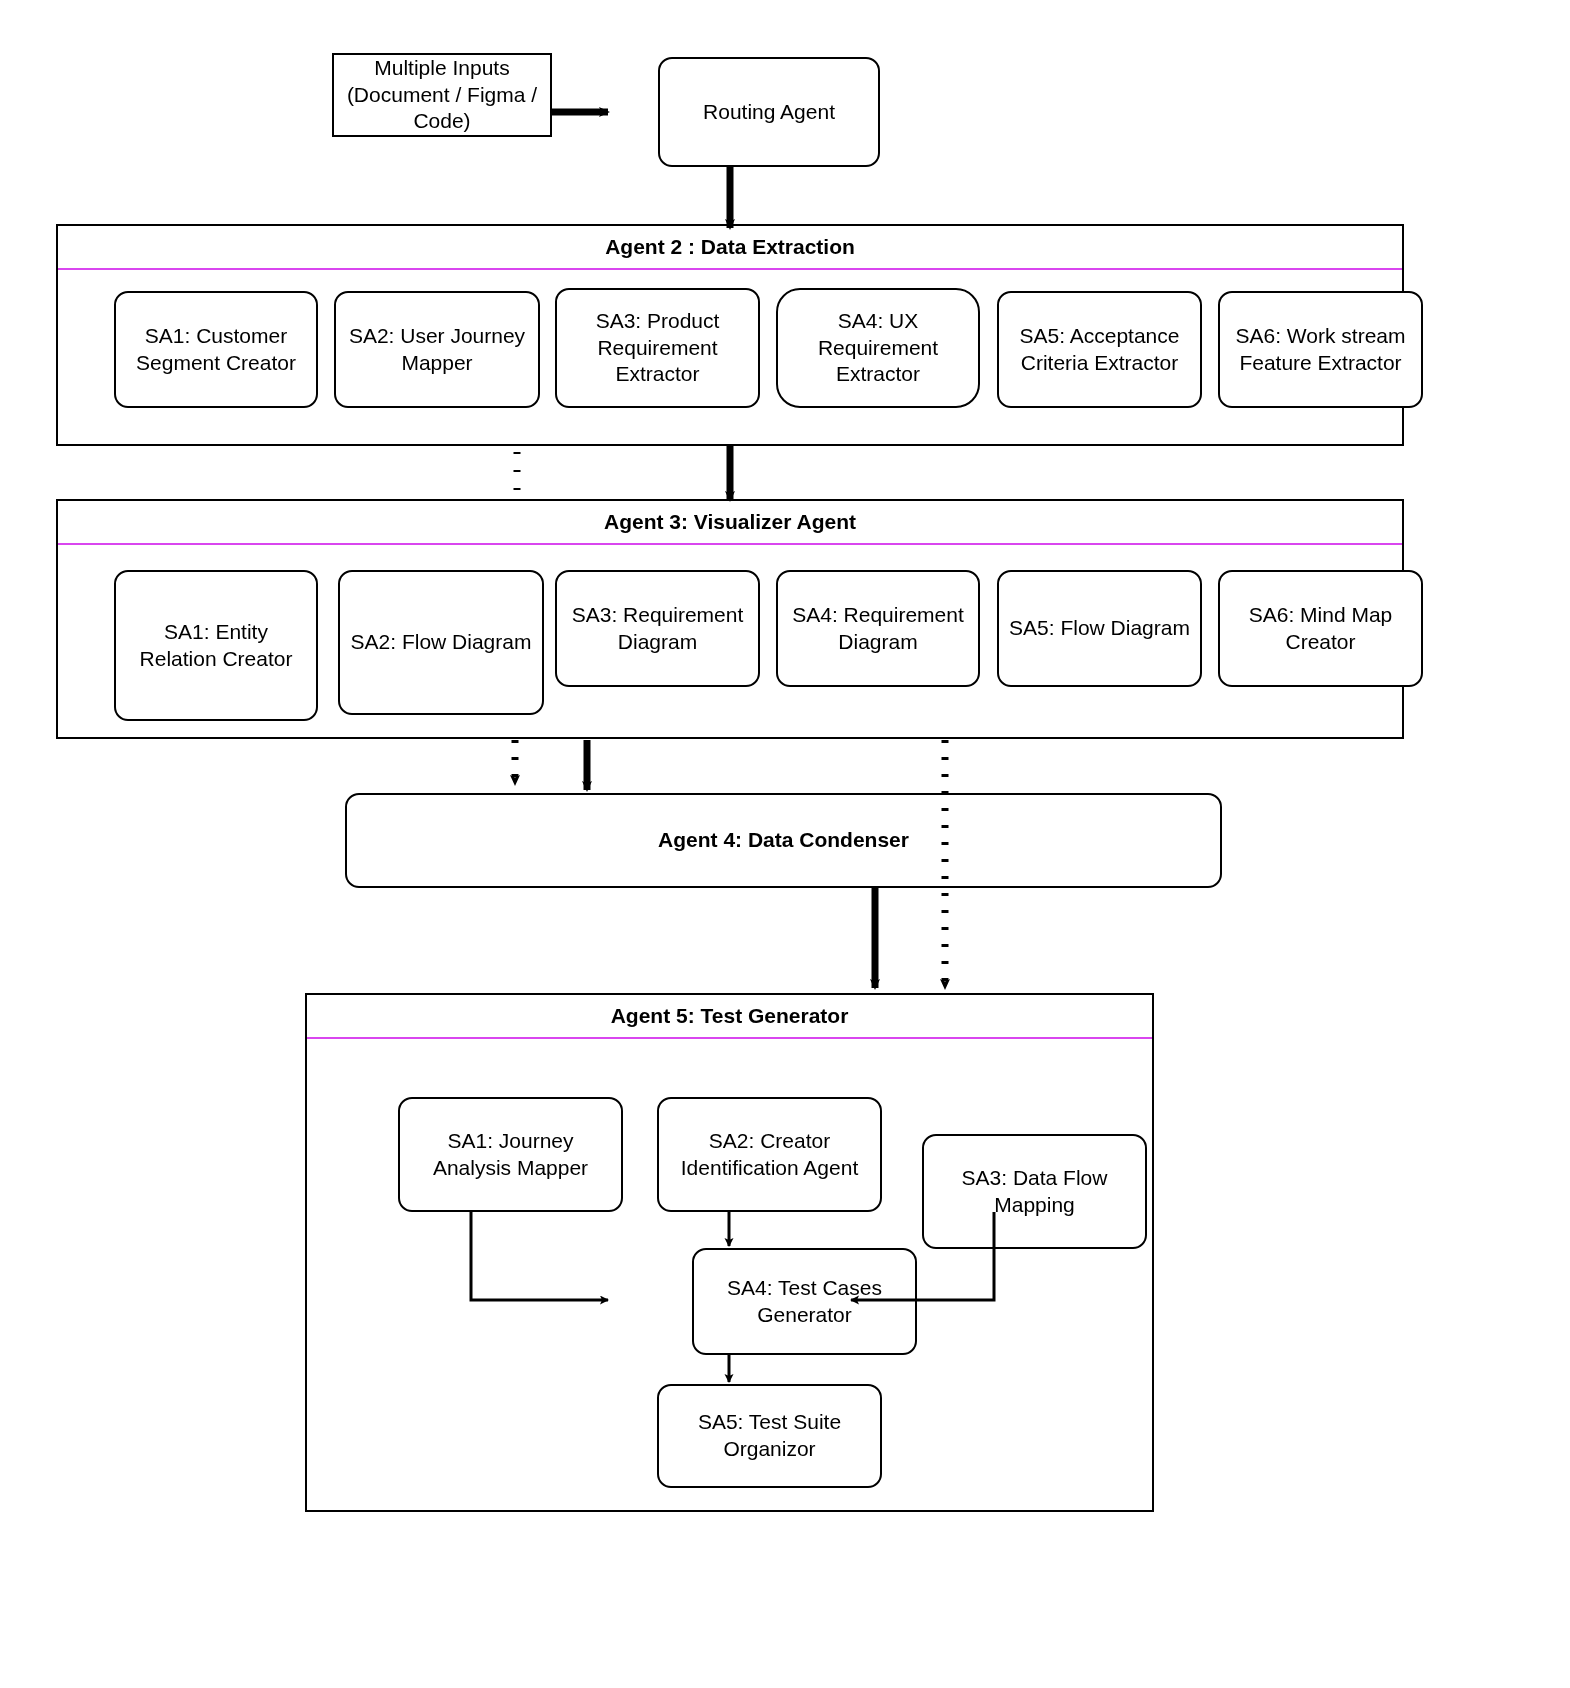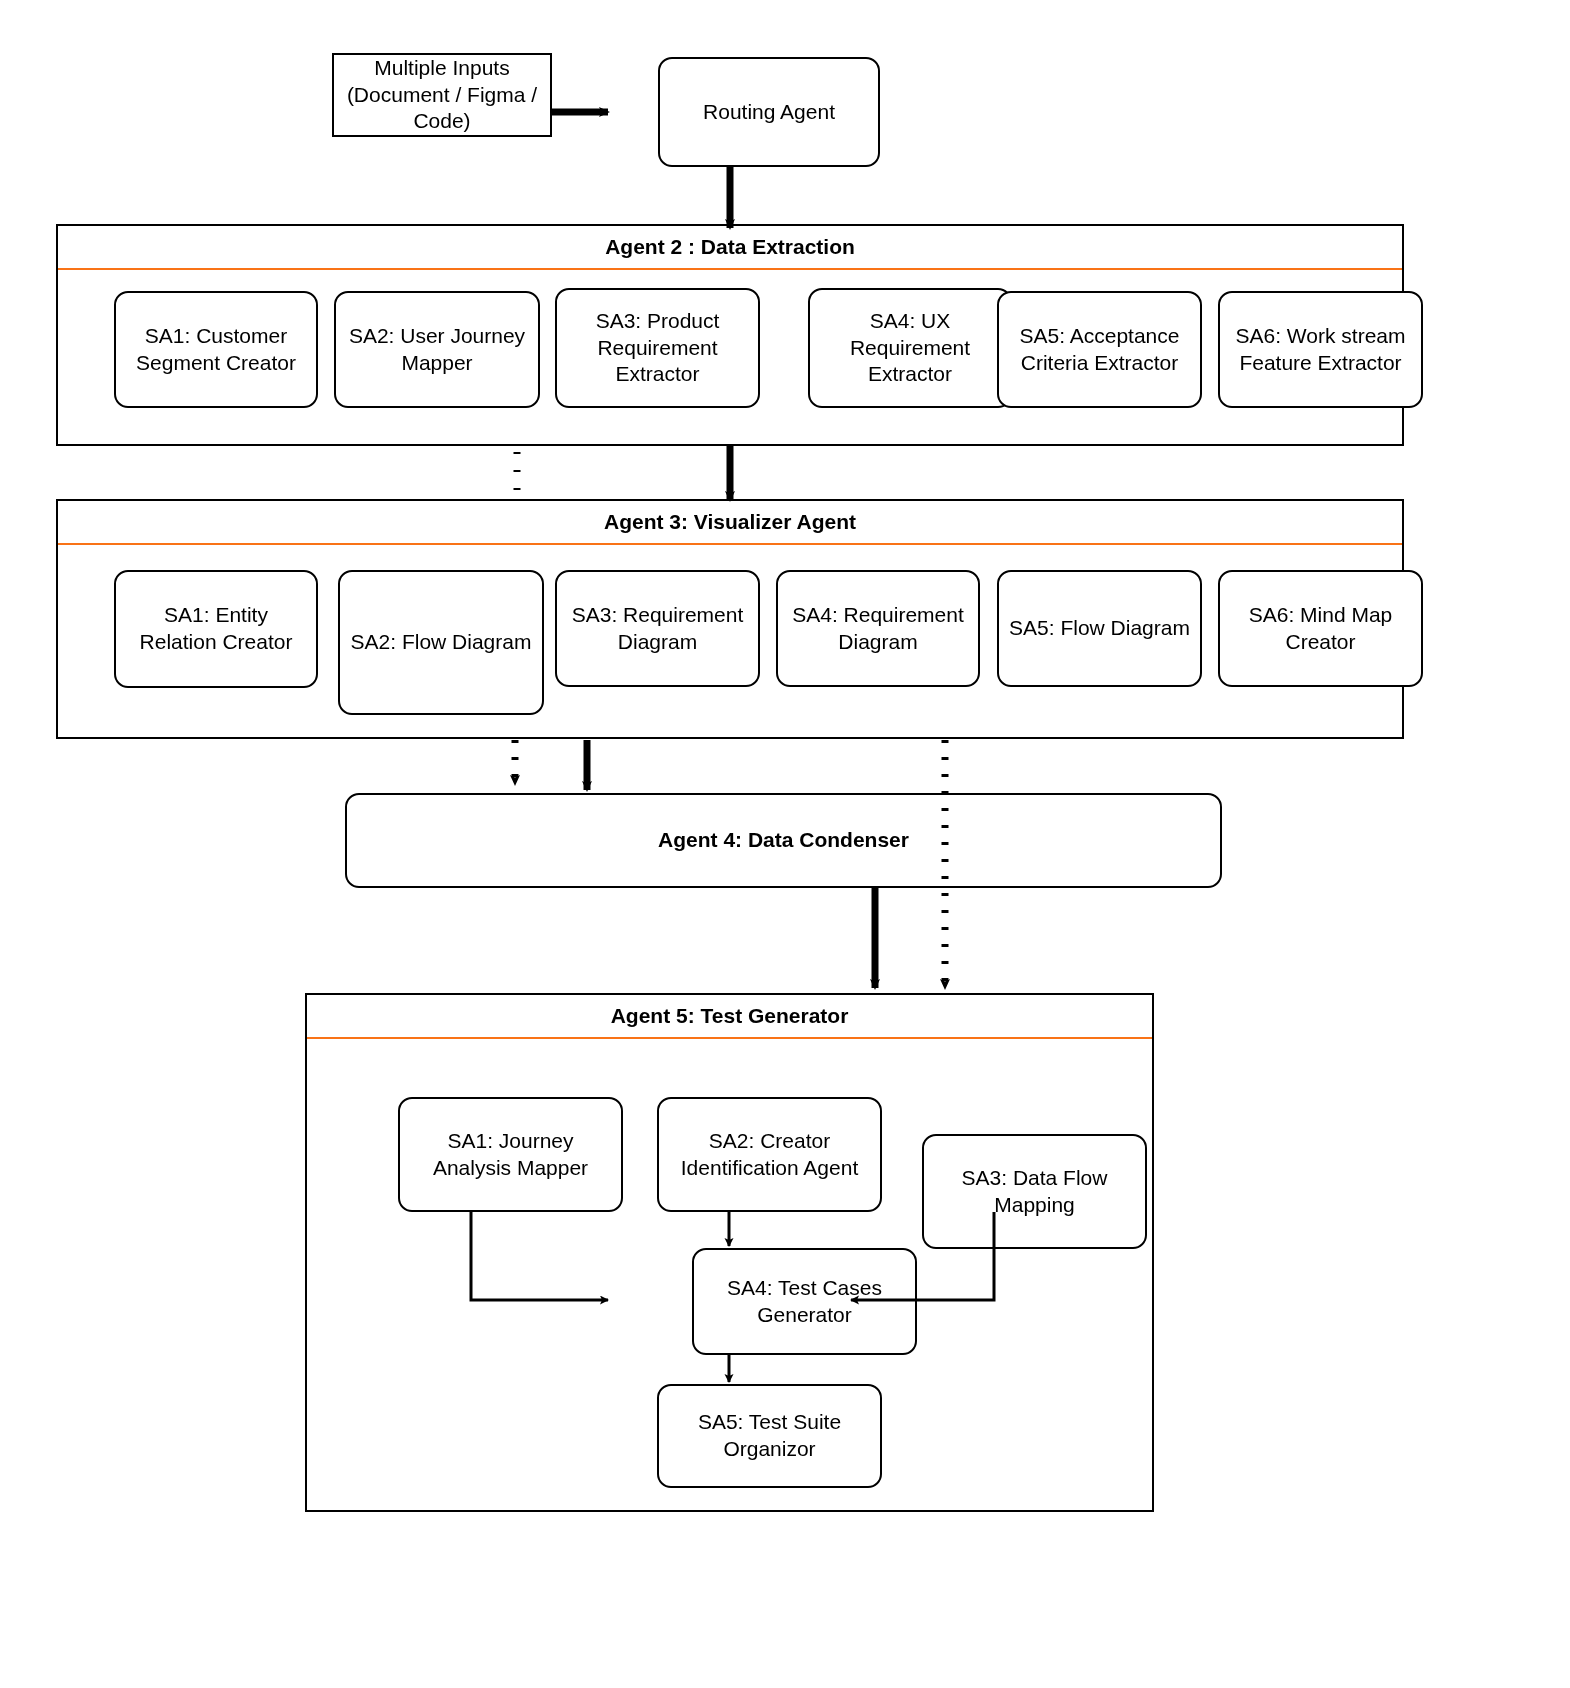--- a/index.html
+++ b/index.html
@@ -50,21 +50,21 @@
     background: #ffffff;
     z-index: 1;
   }
   .group-title {
     position: absolute;
     left: 0;
     right: 0;
     top: 0;
     height: 44px;
     box-sizing: border-box;
-    border-bottom: 2px solid #f97316;
+    border-bottom: 2px solid #d946ef;
     display: flex;
     align-items: center;
     justify-content: center;
     font-weight: bold;
     font-size: 21px;
     color: #000000;
   }
   .sa-label { padding: 0 8px; display: block; }
 </style>
 </head>
@@ -163,21 +163,21 @@
   </div>
 
   <div class="node rounded" style="left:515px; top:288px; width:205px; height:120px;">
     <span class="sa-label">
       <span>SA3: Product</span><br>
       <span>Requirement</span><br>
       <span>Extractor</span>
     </span>
   </div>
 
-  <div class="node rounded" style="left:768px; top:288px; width:204px; height:120px;">
+  <div class="node rounded" style="left:736px; top:288px; width:204px; height:120px;border-radius:24px;">
     <span class="sa-label">
       <span>SA4: UX</span><br>
       <span>Requirement</span><br>
       <span>Extractor</span>
     </span>
   </div>
 
   <div class="node rounded" style="left:957px; top:291px; width:205px; height:117px;">
     <span class="sa-label">
       <span>SA5: Acceptance</span><br>
@@ -189,21 +189,21 @@
     <span class="sa-label">
       <span>SA6: Work stream</span><br>
       <span>Feature Extractor</span>
     </span>
   </div>
 
   <div class="group" style="left:56px; top:499px; width:1348px; height:240px;">
     <div class="group-title">Agent 3: Visualizer Agent</div>
   </div>
 
-  <div class="node rounded" style="left:74px; top:570px; width:204px; height:118px;">
+  <div class="node rounded" style="left:74px; top:570px; width:204px; height:151px;">
     <span class="sa-label">
       <span>SA1: Entity</span><br>
       <span>Relation Creator</span>
     </span>
   </div>
 
   <div class="node rounded" style="left:298px; top:570px; width:206px; height:145px;">
     <span class="sa-label">SA2: Flow Diagram</span>
   </div>
 

